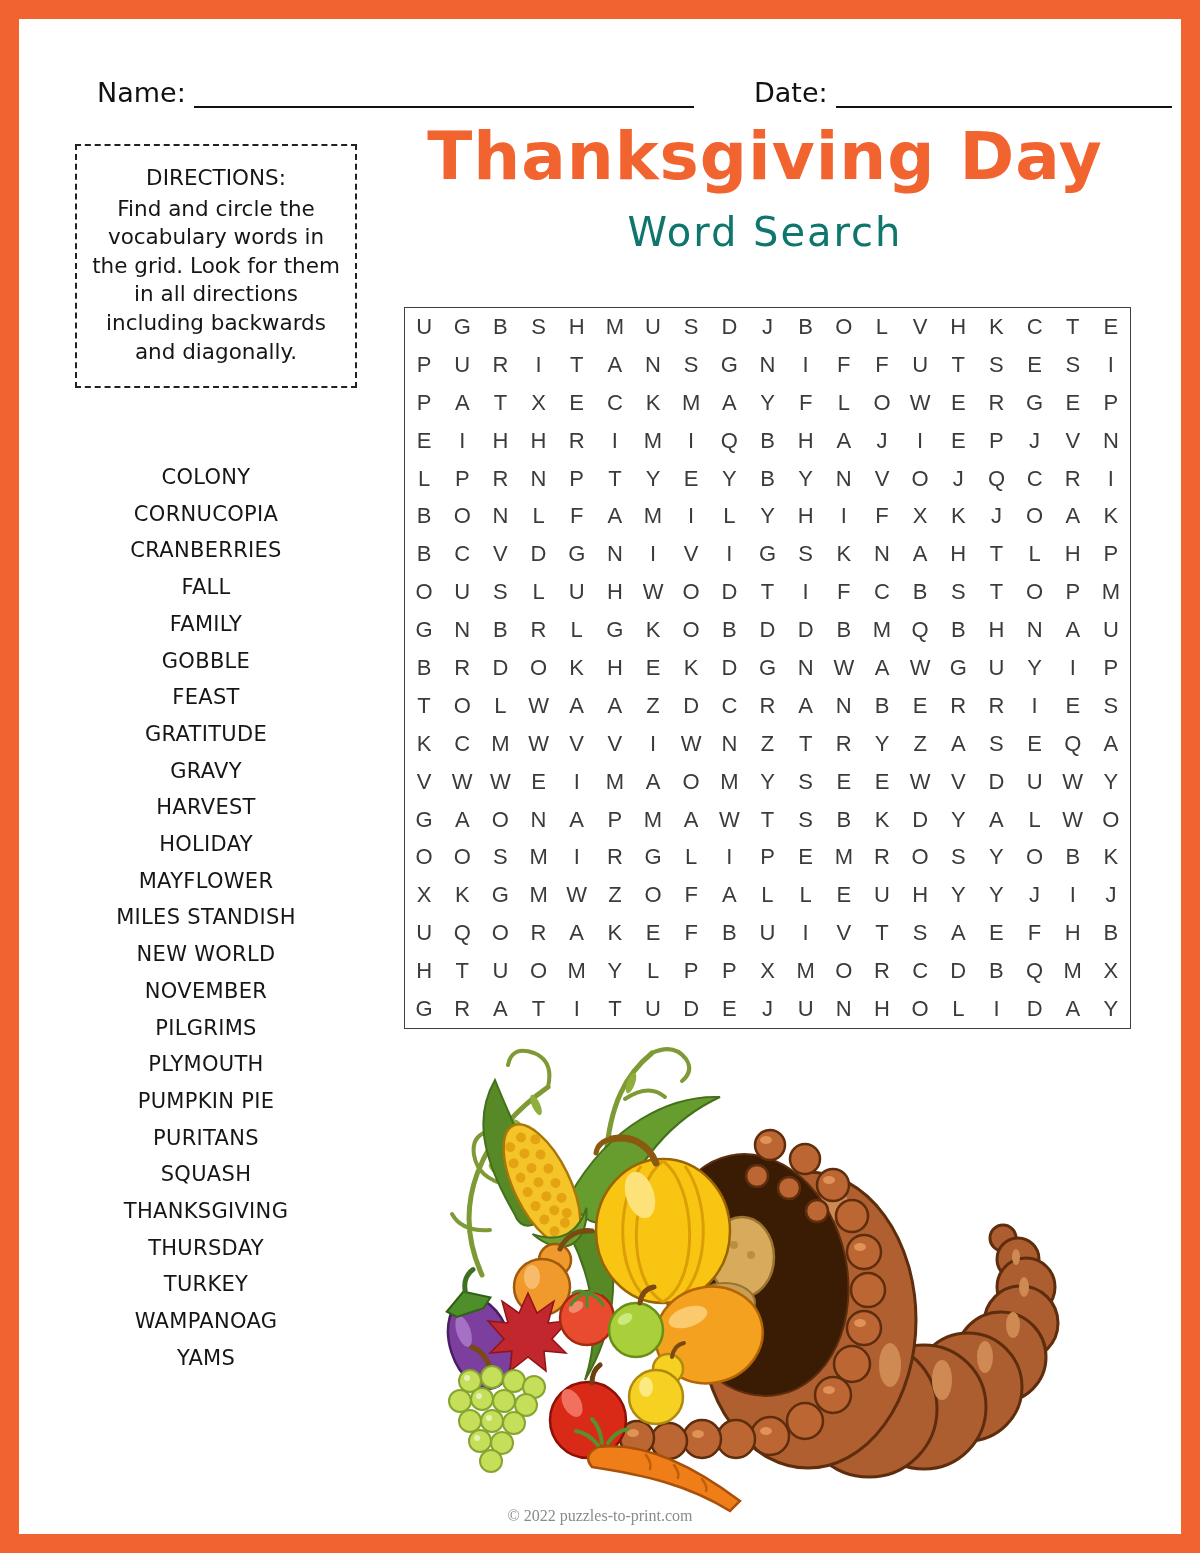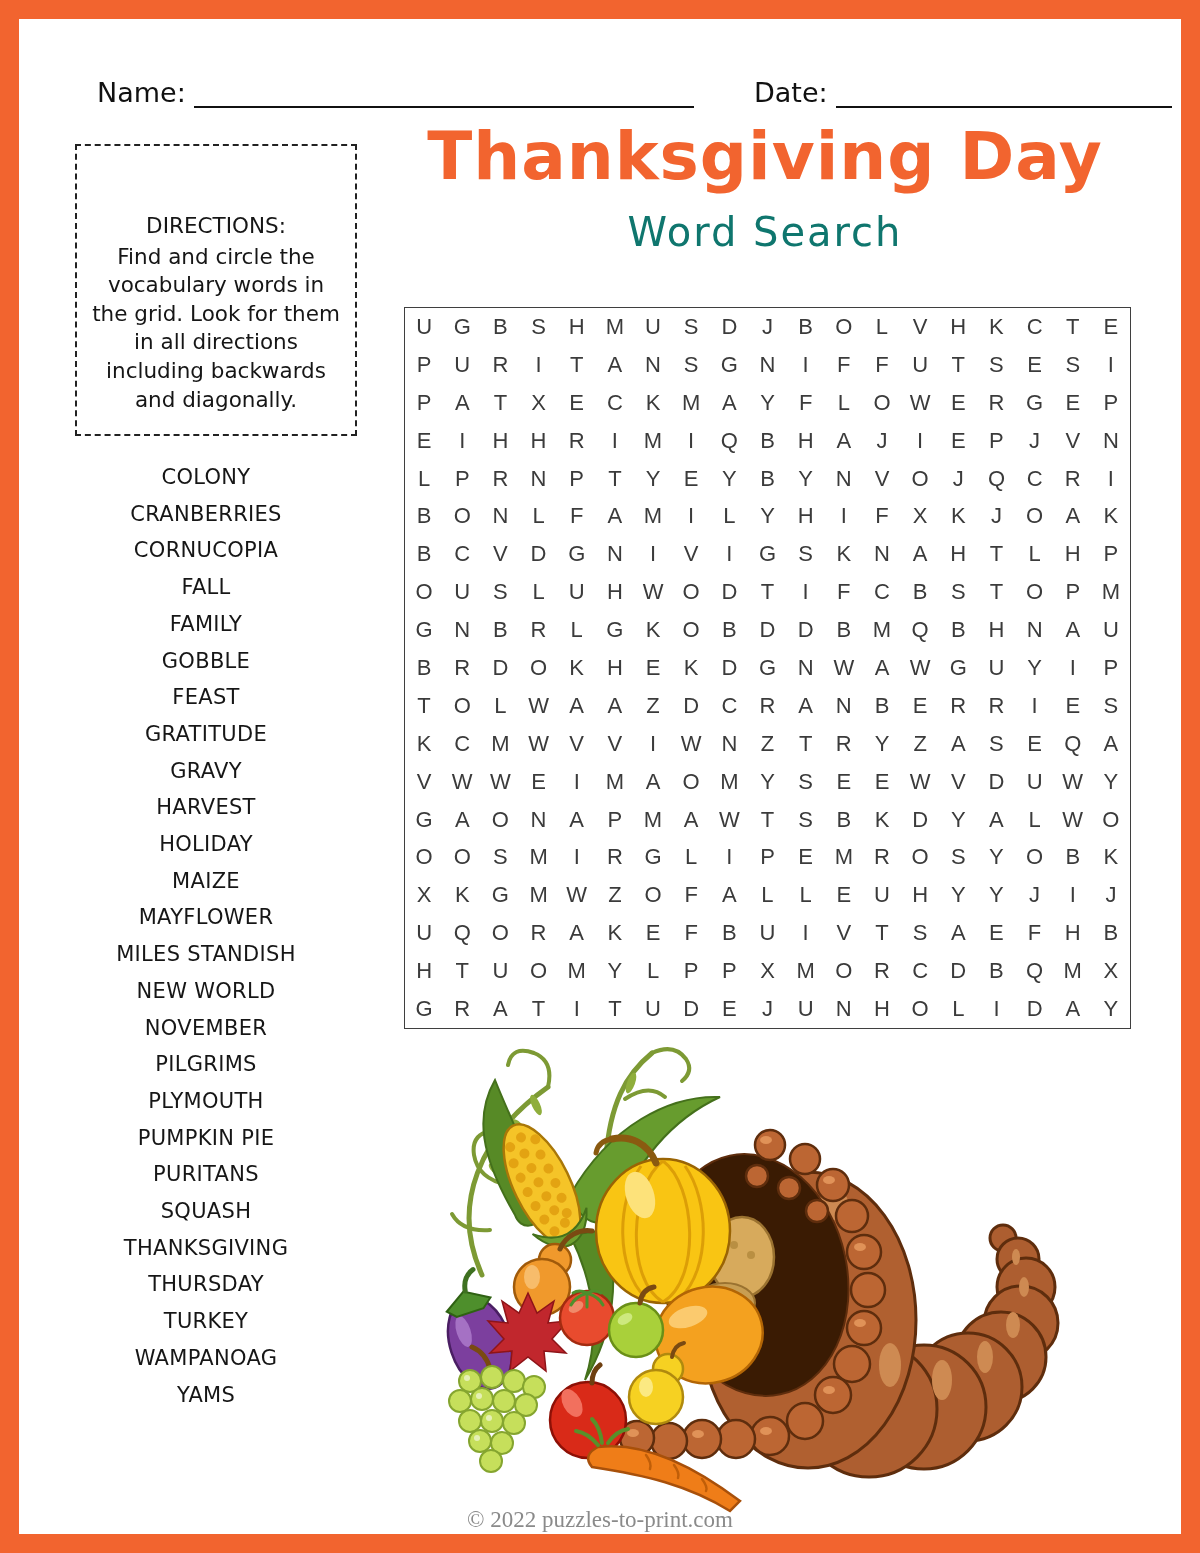--- a/index.html
+++ b/index.html
@@ -30,21 +30,21 @@
     color:#f2642f; line-height:1.05;
   }
   #subtitle { margin-top:18px; font-size:40px; letter-spacing:2px; color:#0f766e; }
 
   
   #directions-box {
     position:absolute; left:56px; top:125px; width:258px;
     border:2.5px dashed #222; padding:18px 10px 20px 10px;
     text-align:center; font-size:21.5px; line-height:1.33; color:#161616;
   }
-  #directions-heading { margin-bottom:2px;margin-top:48px; }
+  #directions-heading { margin-bottom:2px; }
 
   
   #word-list {
     position:absolute; left:56px; top:440px; width:262px;
     text-align:center; font-size:21px; letter-spacing:0.3px; color:#161616;
   }
   #word-list .word { line-height:36.7px; white-space:nowrap; }
 
   
   #letter-grid {
@@ -57,21 +57,21 @@
   }
   #letter-grid .cell { display:flex; align-items:center; justify-content:center; }
 
   
   #cornucopia { position:absolute; left:401px; top:1016px; }
 
   
   #footer-credit {
     position:absolute; left:0; top:1488px; width:1162px;
     text-align:center; font-family:"Liberation Serif", serif;
-    font-size:23px; color:#8a8a8a;
+    font-size:16px; color:#8a8a8a;
   }
 </style>
 </head>
 <body>
 
 <div id="page">
 
   <div class="fill-row">
     <div class="fill-field" id="name-field">
       <span class="fill-label">Name:</span><span class="fill-line"></span>
@@ -86,31 +86,30 @@
     <div id="subtitle">Word Search</div>
   </div>
 
   <div id="directions-box">
     <div id="directions-heading">DIRECTIONS:</div>
     <div id="directions-body">Find and circle the vocabulary words in the grid.  Look for them in all directions including backwards and diagonally.</div>
   </div>
 
   <div id="word-list">
       <div class="word">COLONY</div>
+      <div class="word">CORNUCOPIA</div>
       <div class="word">CRANBERRIES</div>
-      <div class="word">CORNUCOPIA</div>
       <div class="word">FALL</div>
       <div class="word">FAMILY</div>
       <div class="word">GOBBLE</div>
       <div class="word">FEAST</div>
       <div class="word">GRATITUDE</div>
       <div class="word">GRAVY</div>
       <div class="word">HARVEST</div>
       <div class="word">HOLIDAY</div>
-      <div class="word">MAIZE</div>
       <div class="word">MAYFLOWER</div>
       <div class="word">MILES STANDISH</div>
       <div class="word">NEW WORLD</div>
       <div class="word">NOVEMBER</div>
       <div class="word">PILGRIMS</div>
       <div class="word">PLYMOUTH</div>
       <div class="word">PUMPKIN PIE</div>
       <div class="word">PURITANS</div>
       <div class="word">SQUASH</div>
       <div class="word">THANKSGIVING</div>

